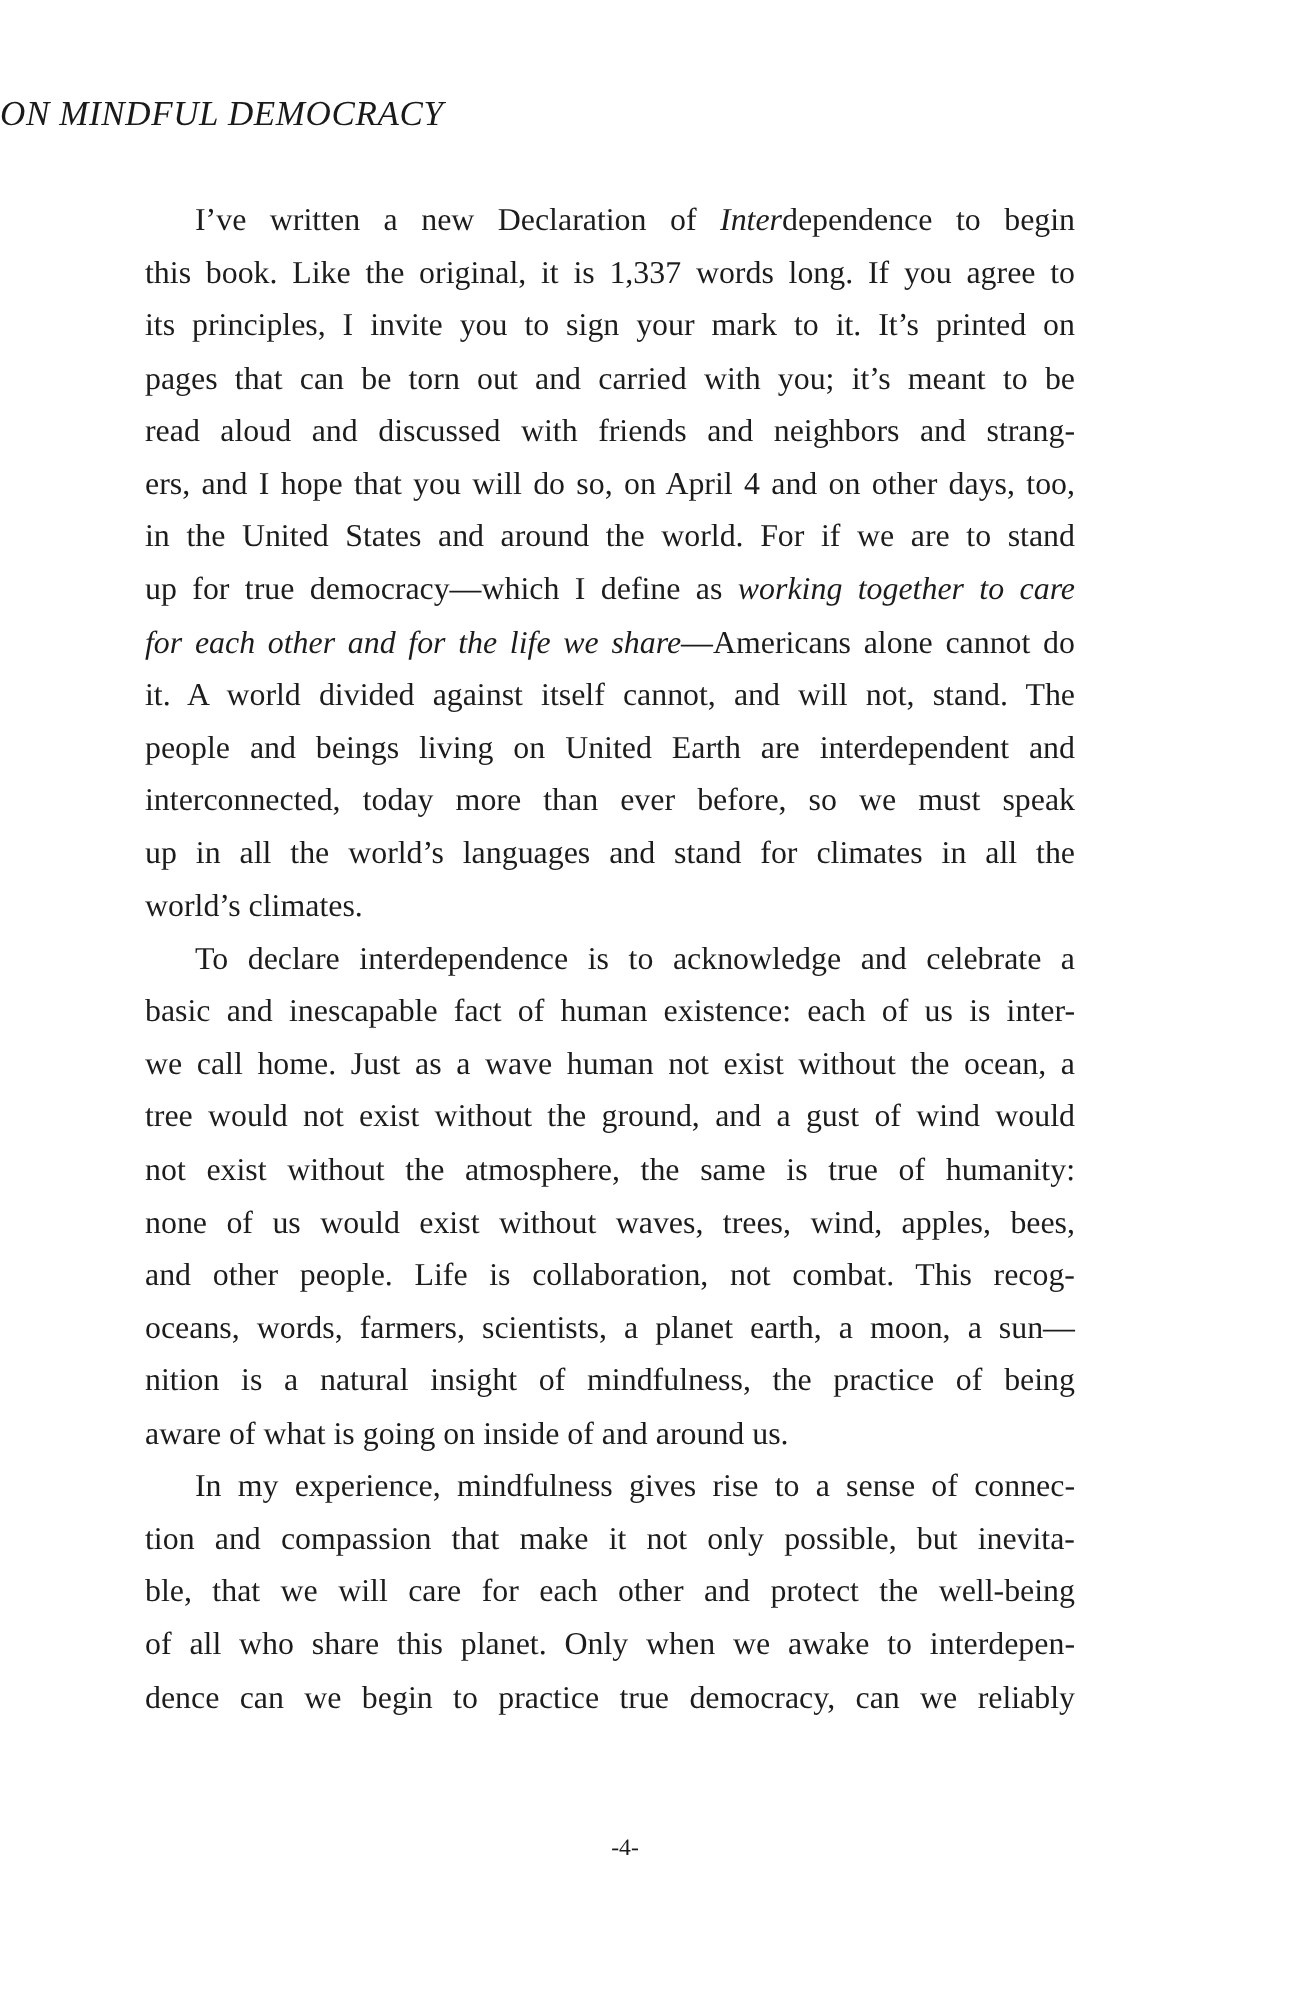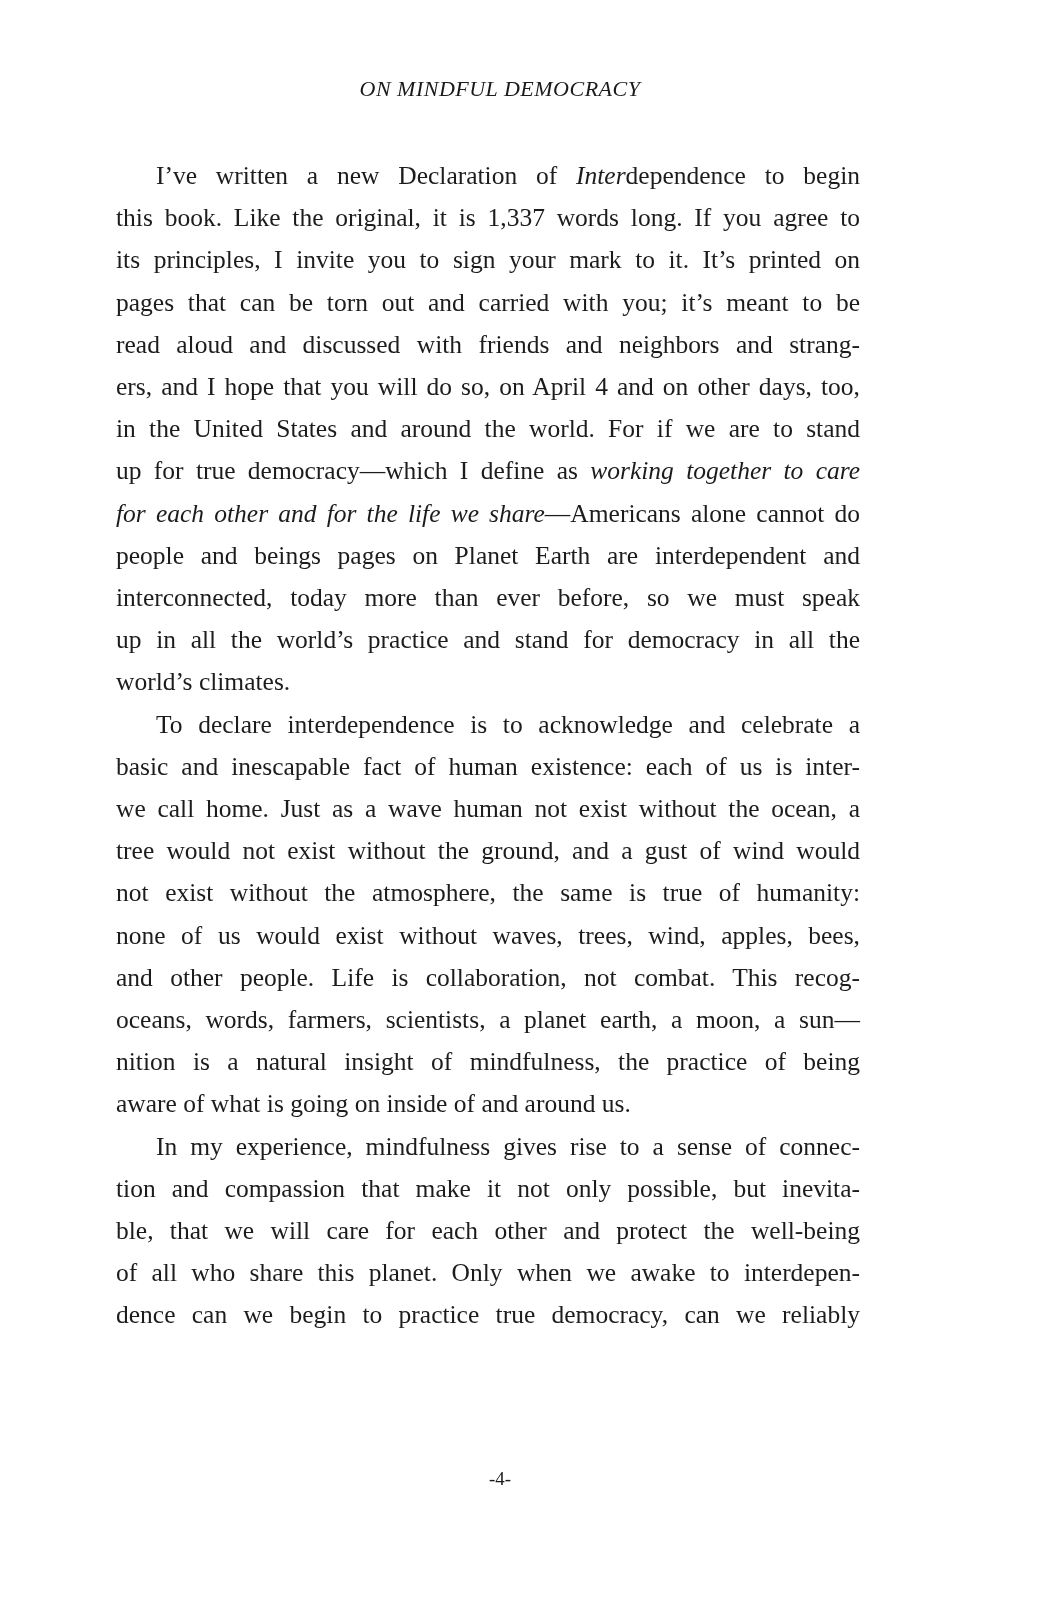--- a/index.html
+++ b/index.html
@@ -20,23 +20,22 @@
       left: 0; top: 0;
       width: 1050px;
       height: 1600px;
       background: #ffffff;
     }
     .running-head {
       position: absolute;
       top: 76px;
       left: 0;
       width: 1000px;
-      text-align: center;
       font-style: italic;
-      font-size: 22px;
+      font-size: 28px;
       letter-spacing: 0.5px;
       color: #1a1a1a;
     }
     .body-text {
       position: absolute;
       top: 155px;
       left: 116px;
       width: 744px;
       font-size: 25.5px;
       line-height: 42.2px;
@@ -76,23 +75,24 @@
       <div>
         <span class="line indent"><span>I’ve written a new Declaration of </span><em>Inter</em><span>dependence to begin</span></span>
         <span class="line"><span>this book. Like the original, it is 1,337 words long. If you agree to</span></span>
         <span class="line"><span>its principles, I invite you to sign your mark to it. It’s printed on</span></span>
         <span class="line"><span>pages that can be torn out and carried with you; it’s meant to be</span></span>
         <span class="line"><span>read aloud and discussed with friends and neighbors and strang-</span></span>
         <span class="line"><span>ers, and I hope that you will do so, on April 4 and on other days, too,</span></span>
         <span class="line"><span>in the United States and around the world. For if we are to stand</span></span>
         <span class="line"><span>up for true democracy—which I define as </span><em>working together to care</em></span>
         <span class="line"><em>for each other and for the life we share</em><span>—Americans alone cannot do</span></span>
-        <span class="line"><span>people and beings pages on Planet Earth are interdependent and</span></span>
+        <span class="line"><span>it. A world divided against itself cannot, and will not, stand. The</span></span>
+        <span class="line"><span>people and beings living on United Earth are interdependent and</span></span>
         <span class="line"><span>interconnected, today more than ever before, so we must speak</span></span>
-        <span class="line"><span>up in all the world’s practice and stand for democracy in all the</span></span>
+        <span class="line"><span>up in all the world’s languages and stand for climates in all the</span></span>
         <span class="line last"><span>world’s climates.</span></span>
       </div>
       <div>
         <span class="line indent"><span>To declare interdependence is to acknowledge and celebrate a</span></span>
         <span class="line"><span>basic and inescapable fact of human existence: each of us is inter-</span></span>
         <span class="line"><span>we call home. Just as a wave human not exist without the ocean, a</span></span>
         <span class="line"><span>tree would not exist without the ground, and a gust of wind would</span></span>
         <span class="line"><span>not exist without the atmosphere, the same is true of humanity:</span></span>
         <span class="line"><span>none of us would exist without waves, trees, wind, apples, bees,</span></span>
         <span class="line"><span>and other people. Life is collaboration, not combat. This recog-</span></span>

